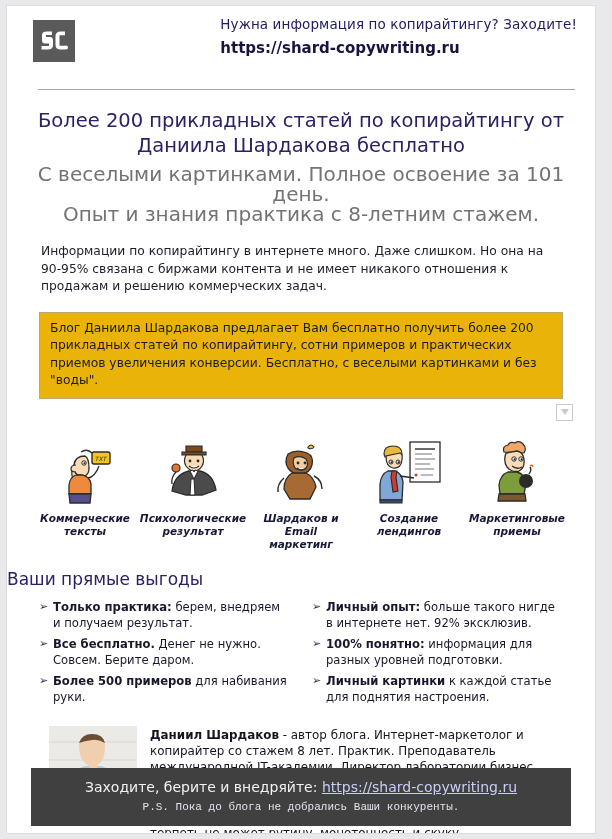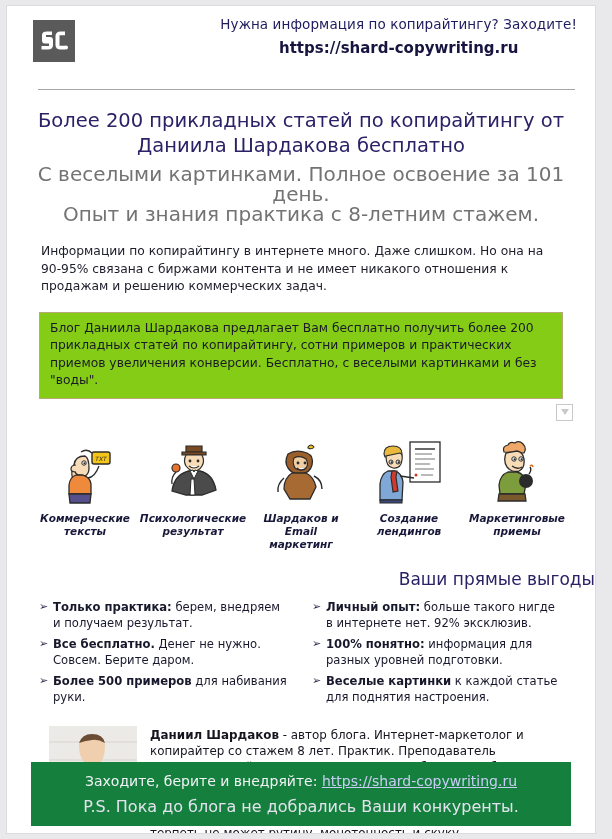--- a/index.html
+++ b/index.html
@@ -39,21 +39,21 @@
     background: #5a5a5a;
     display: flex;
     align-items: center;
     justify-content: center;
   }
   .logo svg { display:block; }
   .hdr-lines {
     position: absolute;
     right: 18px;
     top: 10px;
-    text-align: center;
+    text-align: left;
   }
   .hdr-tag {
     color: #1f1b5e;
     font-size: 13.5px;
     letter-spacing: .1px;
     white-space: nowrap;
   }
   .hdr-url {
     color: #17143f;
     font-size: 15px;
@@ -96,21 +96,21 @@
     margin: 19px 34px 0 34px;
     color: #1d1d2b;
     font-size: 12.3px;
     line-height: 17.5px;
     text-align: left;
   }
 
   
   .callout {
     margin: 16px 32px 0 32px;
-    background: #84cc16;
+    background: #eab308;
     border: 1px solid #b9a878;
     padding: 7px 10px 8px 10px;
     color: #1b1b28;
     font-size: 12.3px;
     line-height: 17.5px;
   }
 
   
   .widget-row {
     position: relative;
@@ -155,21 +155,21 @@
   .cell .cap {
     margin-top: 8px;
     color: #18183a;
     font-size: 10.5px;
     font-weight: bold;
     line-height: 13px;
   }
 
   
   .ben-h {
-    text-align: right;
+    text-align: left;
     color: #2a2166;
     font-size: 17px;
     margin: 18px 0 0 0;
     font-weight: normal;
   }
   .cols {
     display: flex;
     margin: 10px 32px 0 32px;
     gap: 22px;
   }
@@ -214,38 +214,39 @@
     padding-top: 1px;
   }
   .bio-tx b { font-weight: bold; }
 
   
   .footer {
     position: absolute;
     left: 24px;
     right: 24px;
     bottom: 7px;
-    background: #15803d;
+    background: #404040;
     text-align: center;
     padding: 10px 6px 11px 6px;
   }
   .f1 {
     color: #f2f2f7;
     font-size: 14px;
     line-height: 19px;
   }
   .f1 a {
     color: #c9cdf5;
     text-decoration: underline;
   }
   .f2 {
     color: #e3e3ee;
-    font-size: 16px;
+    font-size: 11px;
     line-height: 16px;
-    margin-top: 8px;
+    margin-top: 2px;
+    font-family: Liberation Mono, monospace;
   }
 </style>
 </head>
 <body>
 
 <div class="page">
 
   <div class="hdr">
     <div class="logo">
       <svg width="28" height="20" viewBox="0 0 28 20">
@@ -426,21 +427,21 @@
         <span class="tx"><b>Личный опыт:</b><span> больше такого нигде в интернете нет. 92% эксклюзив.</span></span>
       </div>
 
       <div class="bullet">
         <span class="mk">➢</span>
         <span class="tx"><b>100% понятно:</b><span> информация для разных уровней подготовки.</span></span>
       </div>
 
       <div class="bullet">
         <span class="mk">➢</span>
-        <span class="tx"><b>Веселые картинки</b><span> к каждой статье для поднятия настроения.</span></span>
+        <span class="tx"><b>Личный картинки</b><span> к каждой статье для поднятия настроения.</span></span>
       </div>
 
     </div>
   </div>
 
   <div class="bio">
     <div class="photo">
       <svg width="88" height="98" viewBox="0 0 88 98">
         <rect width="88" height="98" fill="#eceae6"></rect>
         <g stroke="#d8d5cf" stroke-width="1">

